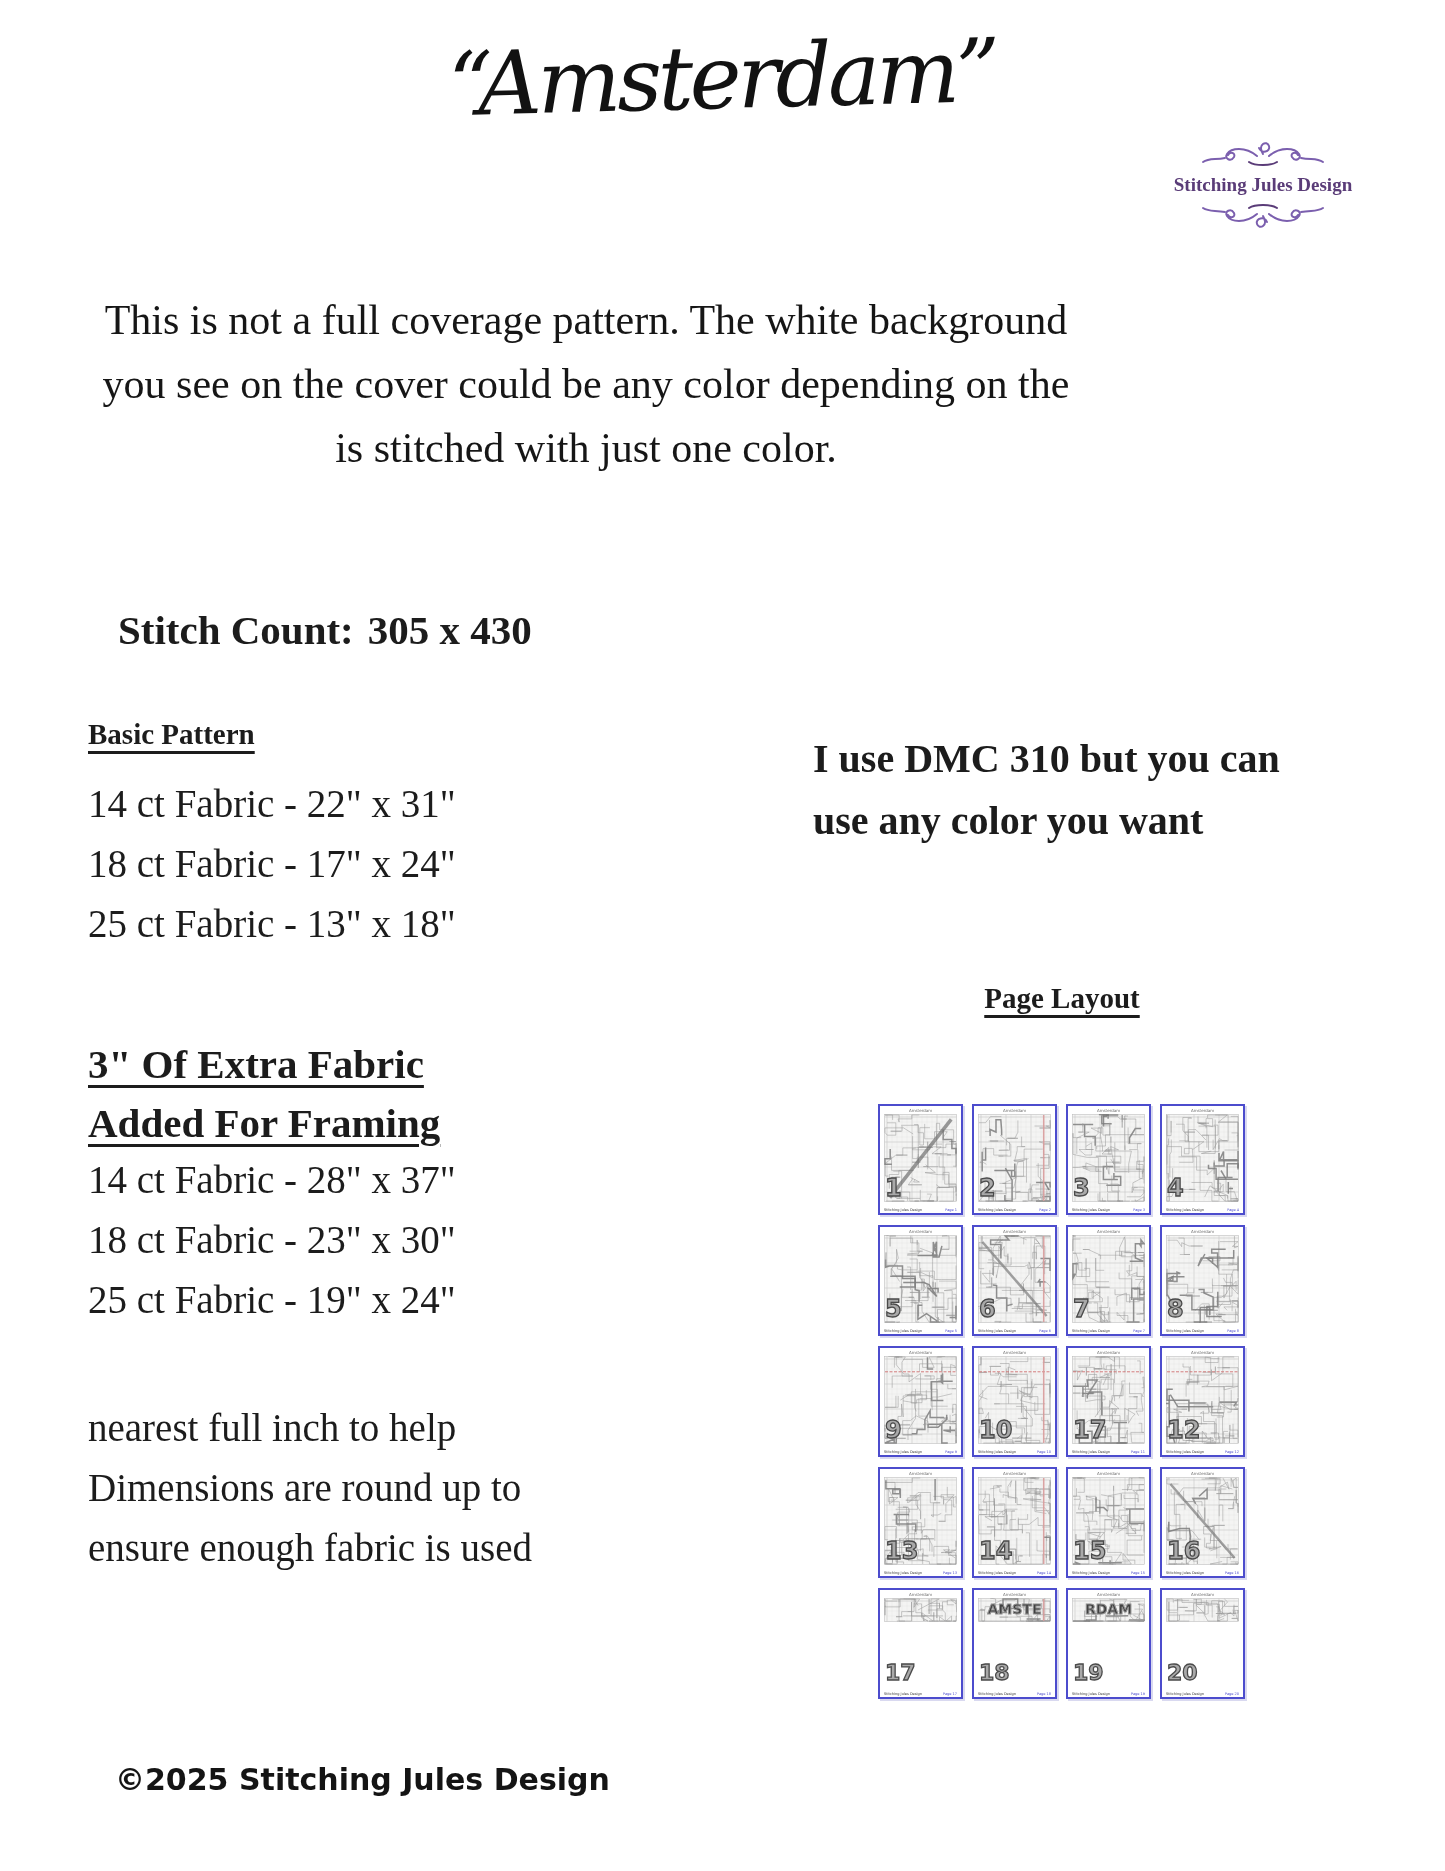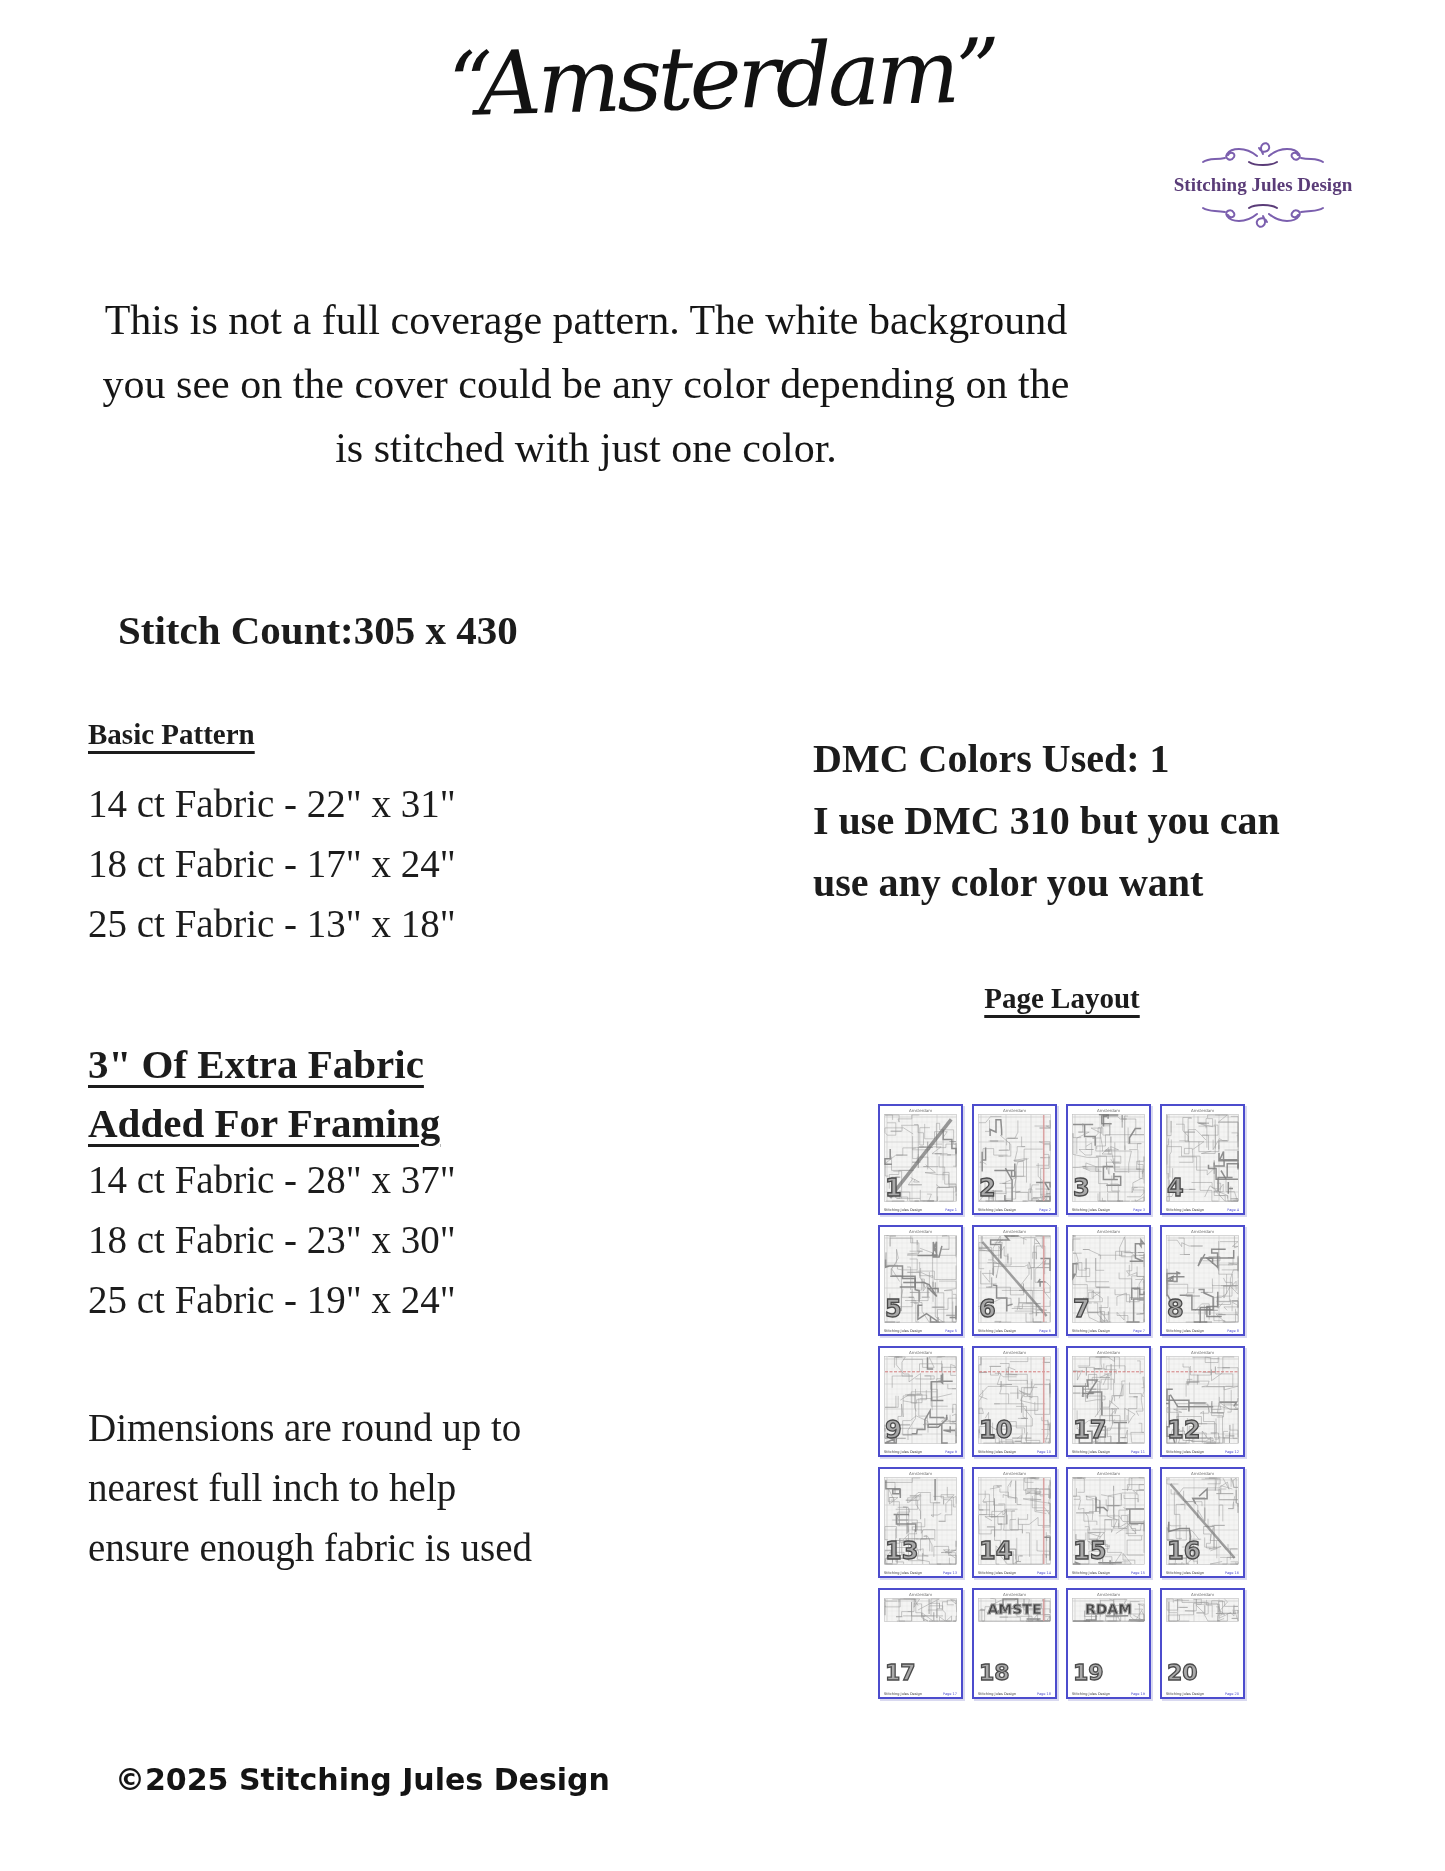--- a/index.html
+++ b/index.html
@@ -24,21 +24,21 @@
   }
   .flourish{display:block;margin:0 auto;}
 
   
   .intro{top:288px;left:0;width:1172px;text-align:center;
     font-size:42px;line-height:64px;color:#161616;}
 
   
   .stitch-count{left:118px;top:606px;font-weight:700;font-size:41px;
     font-family:"Liberation Serif", serif;}
-  .stitch-count .val{}
+  .stitch-count .val{margin-left:14px;}
 
   .h-bold{font-weight:700;font-family:"Liberation Serif", serif;font-size:29px;}
   .uline{text-decoration:underline;text-decoration-thickness:3px;text-underline-offset:7px;}
 
   .basic-heading{left:88px;top:718px;}
   .basic-rows{left:88px;top:774px;font-size:39px;line-height:60px;}
   .dmc-block{left:813px;top:728px;font-size:40px;line-height:62px;font-weight:700;
     font-family:"Liberation Serif", serif;}
   .page-layout-heading{left:878px;width:368px;top:982px;text-align:center;}
 
@@ -126,40 +126,39 @@
 </div>
 
 <div class="abs h-bold uline basic-heading">Basic Pattern</div>
 <div class="abs basic-rows">
   <div>14 ct Fabric - 22" x  31"</div>
   <div>18 ct Fabric - 17" x 24"</div>
   <div>25 ct Fabric - 13" x 18"</div>
 </div>
 
 <div class="abs dmc-block">
-  <div>DMC Colors Used: 1</div>
   <div>I use DMC 310 but you can</div>
   <div>use any color you want</div>
 </div>
 
 <div class="abs h-bold uline page-layout-heading">Page Layout</div>
 
 <div class="abs h-bold extra-heading">
   <div class="uline">3" Of Extra Fabric</div>
   <div class="uline">Added For Framing</div>
 </div>
 <div class="abs extra-rows">
   <div>14 ct Fabric - 28" x 37"</div>
   <div>18 ct Fabric - 23" x 30"</div>
   <div>25 ct Fabric - 19" x 24"</div>
 </div>
 
 <div class="abs dims-note">
+  <div>nearest full inch to help</div>
   <div>Dimensions are round up to</div>
-  <div>nearest full inch to help</div>
   <div>ensure enough fabric is used</div>
 </div>
 
 <div class="abs page-grid">
     <div class="tile full">
       <div class="tile-header">Amsterdam</div>
       <div class="tile-map"><svg width="73" height="88" viewBox="0 0 73 88">
           <rect x="0.3" y="0.3" width="72.4" height="87.4" fill="#f4f4f3" stroke="#b6b6b6" stroke-width="0.5"></rect>
           <line x1="3" y1="0.5" x2="3" y2="87.5" stroke="#c8c8c8" stroke-width="0.6"></line>
           <line x1="8" y1="0.5" x2="8" y2="87.5" stroke="#e3e3e3" stroke-width="0.35"></line>

